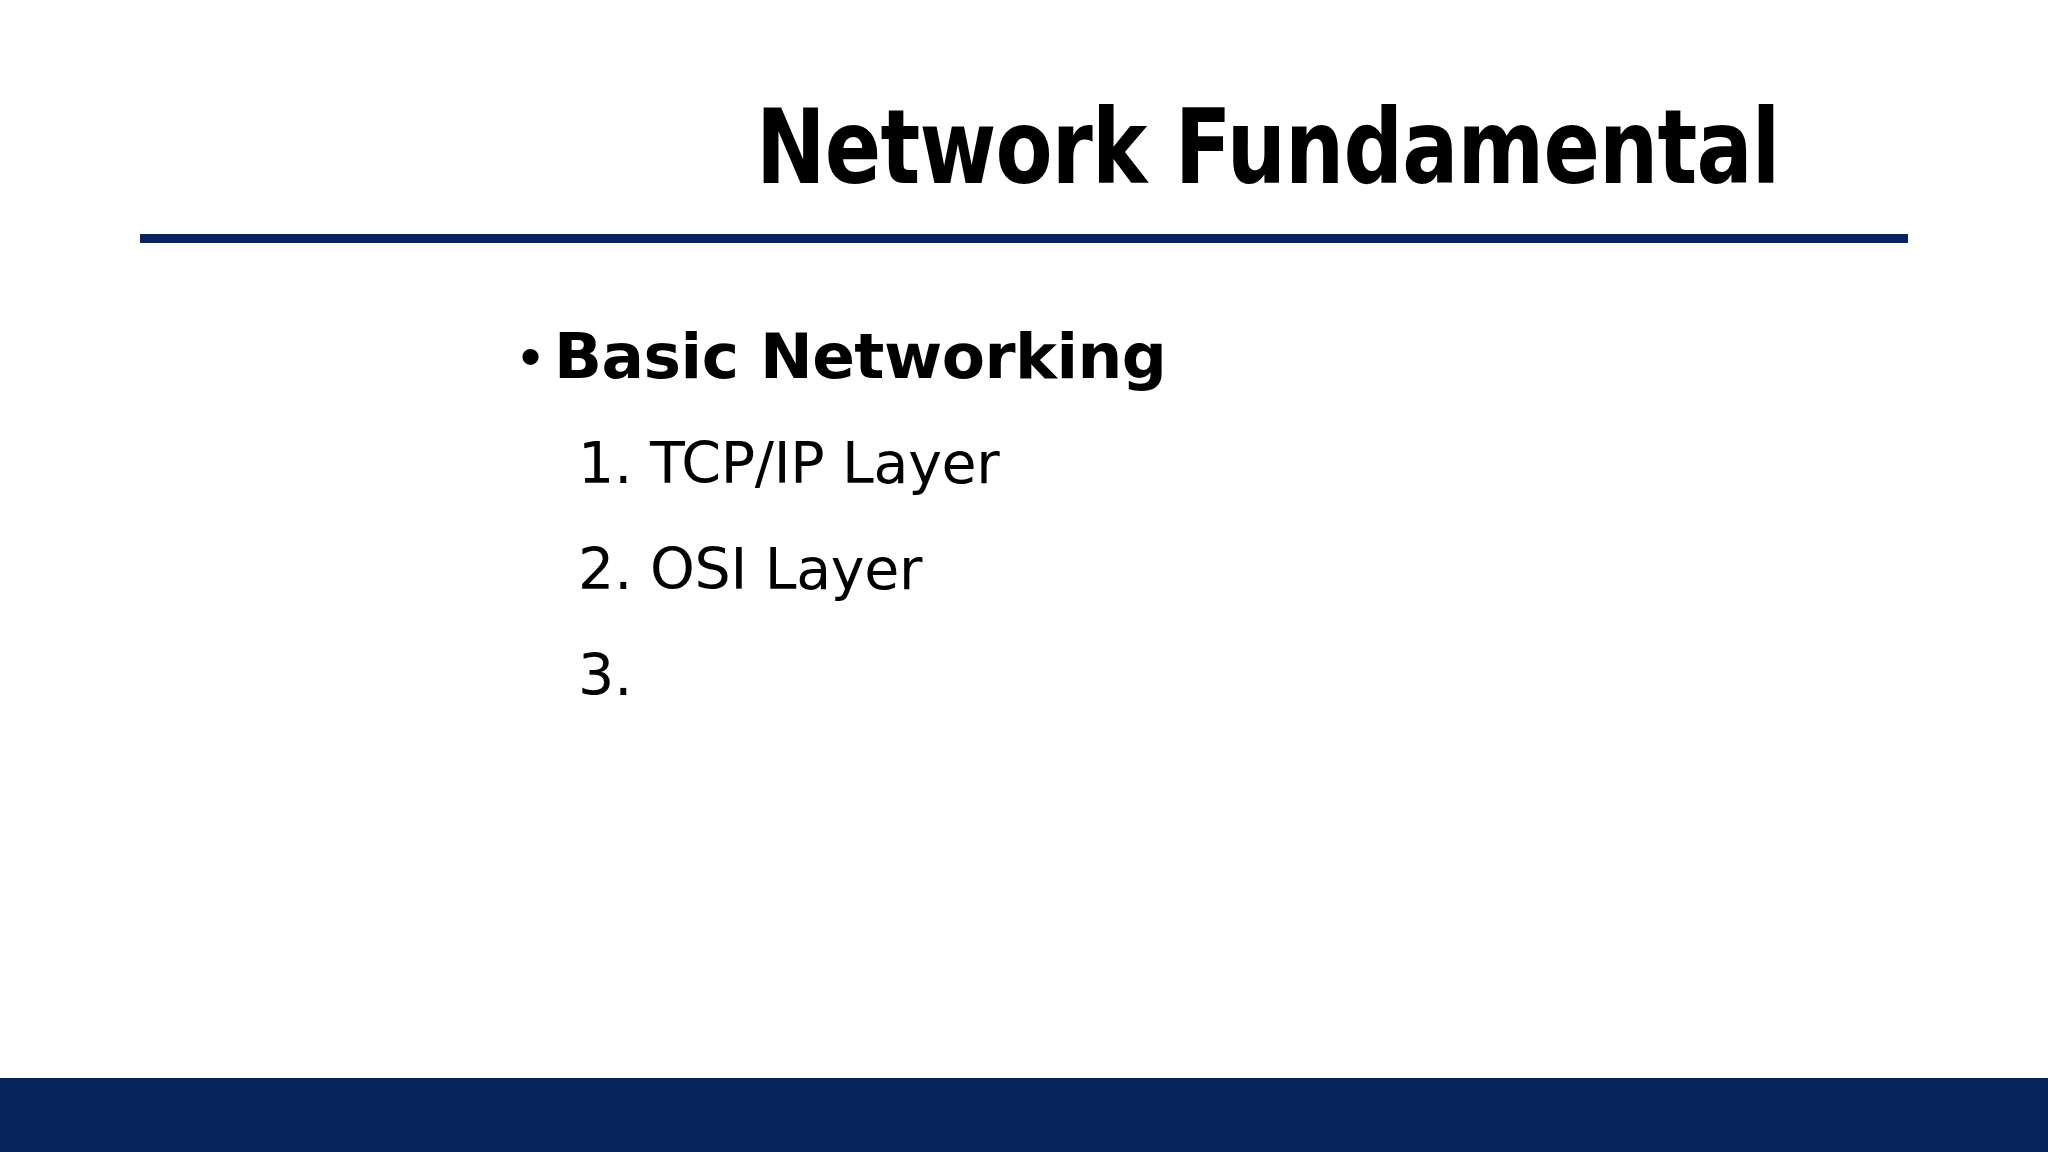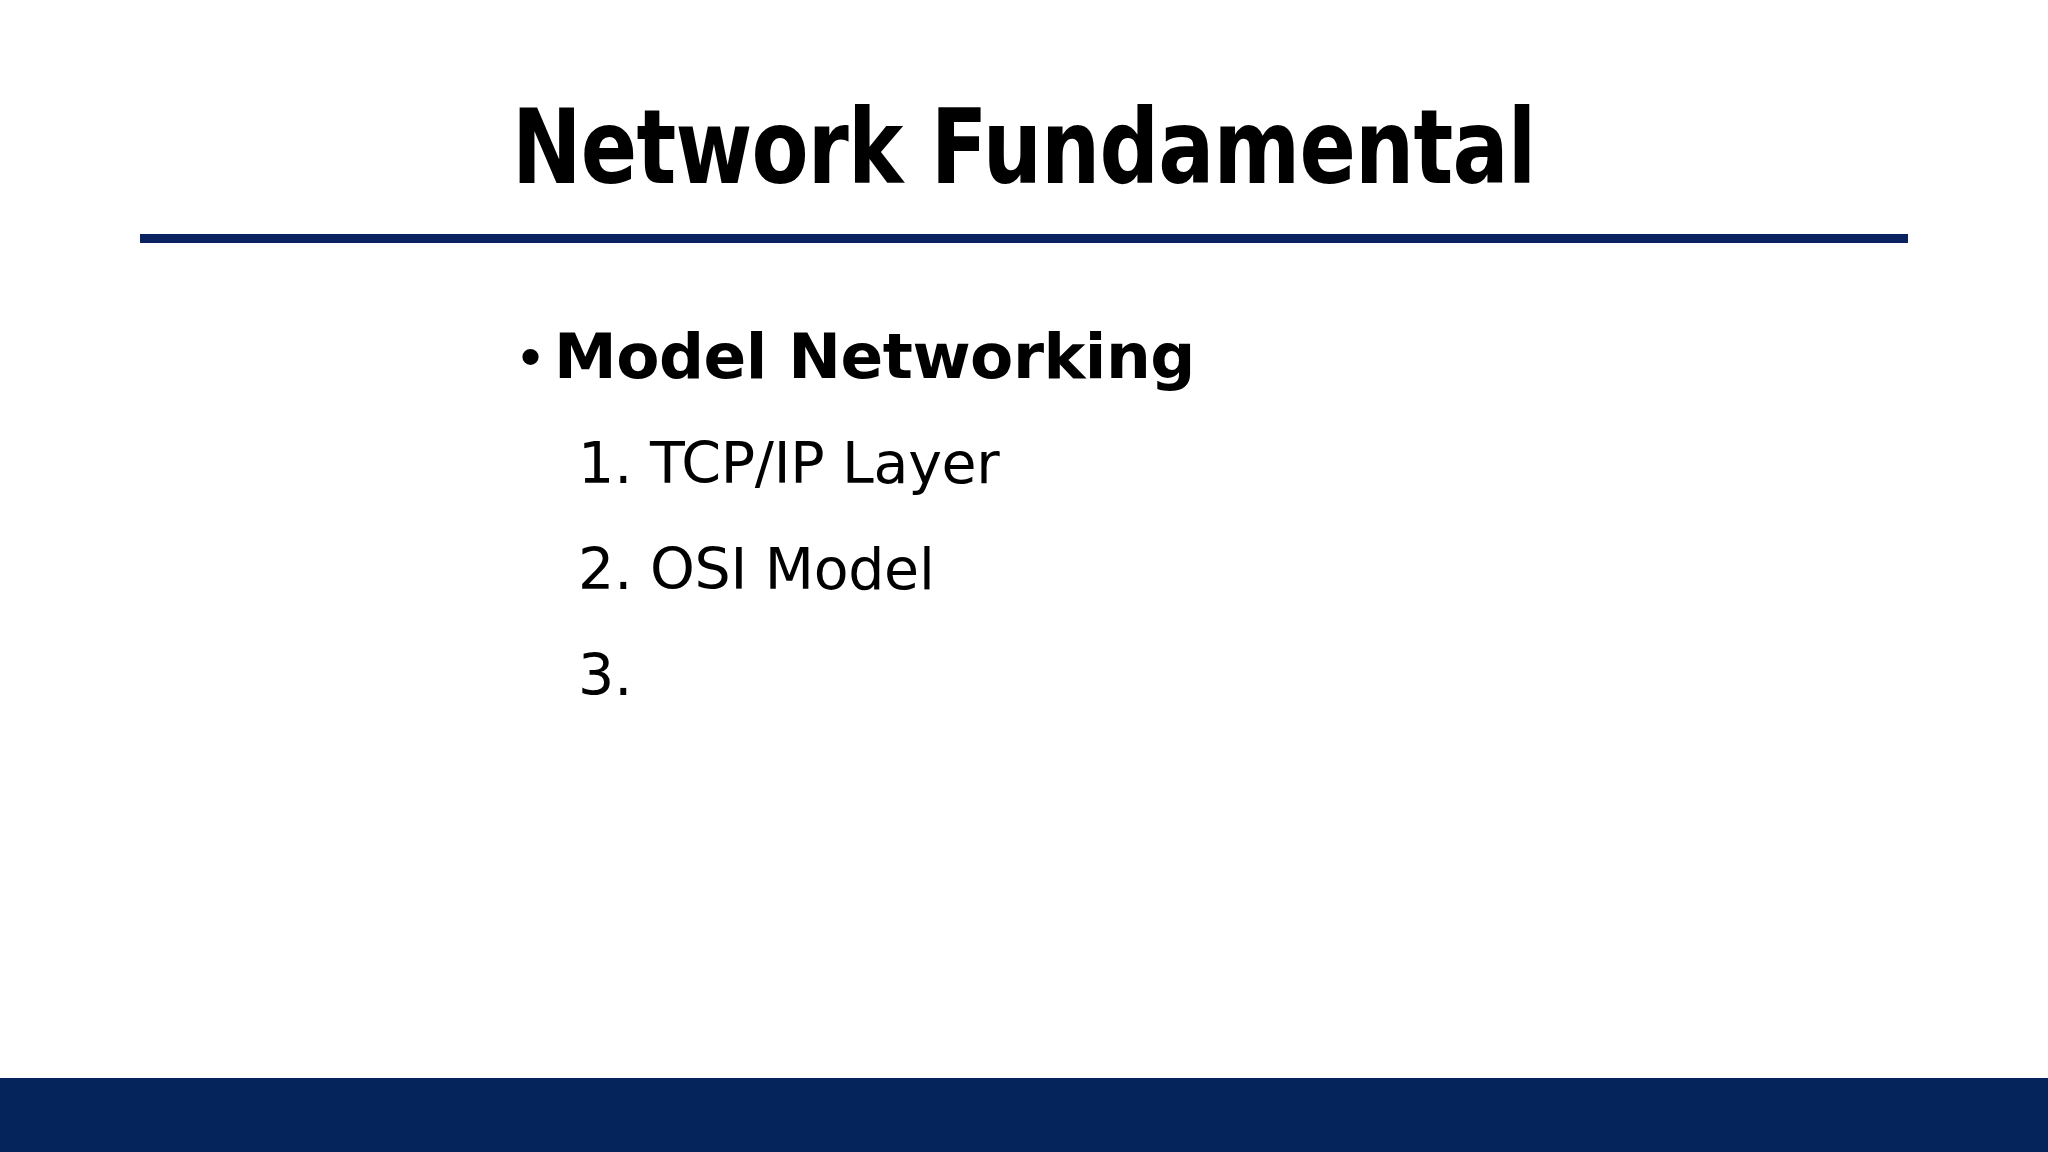--- a/index.html
+++ b/index.html
@@ -16,21 +16,21 @@
     overflow: hidden;
     font-family: "Liberation Sans", "DejaVu Sans", sans-serif;
   }
 
   
   #title-block {
     position: absolute;
     left: 140px;
     top: 95px;
     width: 1768px;
-    text-align: center;
+    text-align: right;
   }
 
   #slide-title {
     display: inline-block;
     margin: 0;
     font-family: "DejaVu Sans", "Liberation Sans", sans-serif;
     font-weight: 700;
     font-size: 104px;
     line-height: 1.0;
     letter-spacing: -1px;
@@ -136,31 +136,31 @@
   <div id="title-block">
     <h1 id="slide-title">Network Fundamental</h1>
   </div>
 
   <div id="title-divider" style="background: rgb(10, 34, 96);"></div>
 
   <div id="body-content">
 
     <div class="bullet-row">
       <span class="bullet-glyph">•</span>
-      <span class="bullet-label">Model Networking</span>
+      <span class="bullet-label">Basic Networking</span>
     </div>
 
     <ol id="numbered-list">
       <li>
         <span class="item-number">1.</span>
         <span class="item-text">TCP/IP Layer</span>
       </li>
       <li>
         <span class="item-number">2.</span>
-        <span class="item-text">OSI Model</span>
+        <span class="item-text">OSI Layer</span>
       </li>
       <li>
         <span class="item-number">3.</span>
       </li>
     </ol>
 
   </div>
 
   <div id="footer-bar" style="background: rgb(6, 36, 92);"></div>
 

